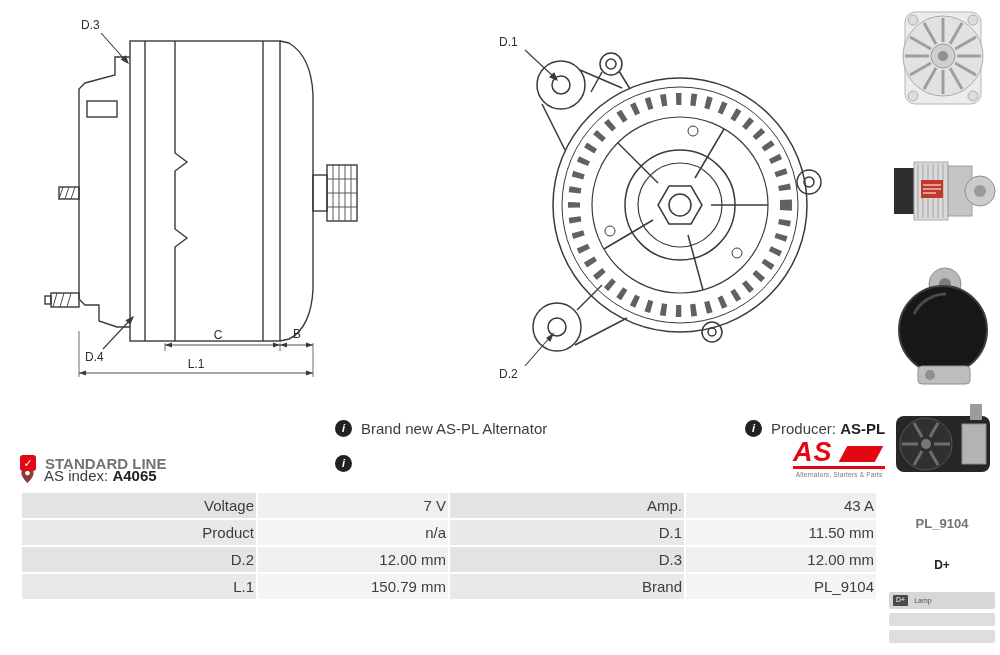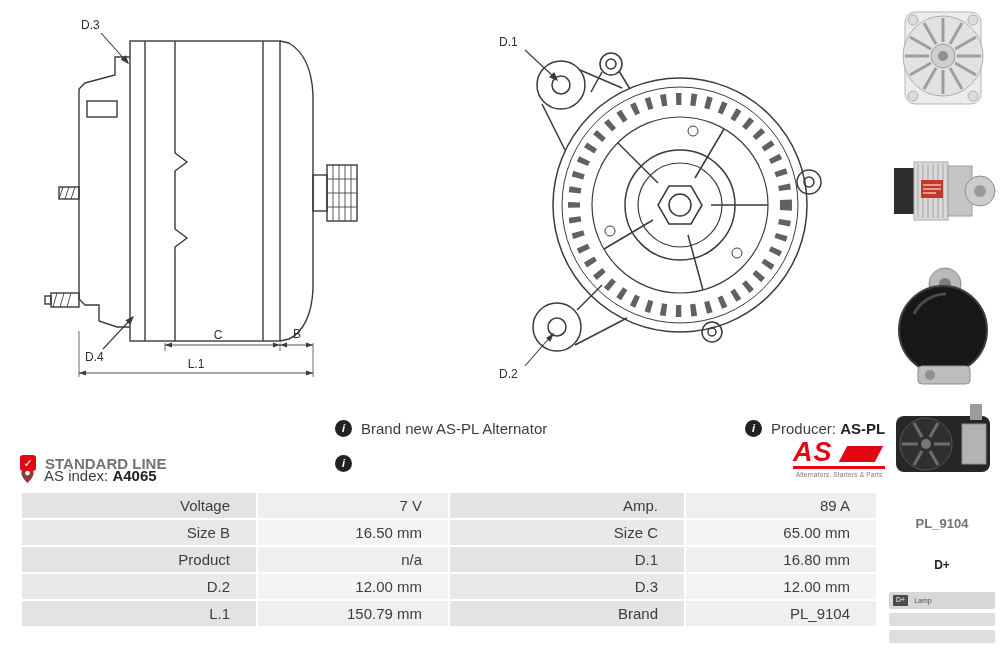--- a/index.html
+++ b/index.html
@@ -11,21 +11,21 @@
 
   .info-item { position:absolute; display:flex; align-items:center; gap:9px; height:22px; font-size:15px; white-space:nowrap; }
   .info-icon { width:17px; height:17px; border-radius:50%; background:#222; color:#fff; font-size:11px; font-weight:bold;
                font-style:italic; display:flex; align-items:center; justify-content:center; flex:0 0 auto; }
   .check-icon { width:16px; height:16px; border-radius:3px; background:#e30613; color:#fff; font-size:11px;
                display:flex; align-items:center; justify-content:center; flex:0 0 auto; }
   .b { font-weight:bold; color:#222; }
   .red { color:#737373; }
 
   .spec-table { position:absolute; left:20px; top:491px; width:856px; border-collapse:collapse; table-layout:fixed; font-size:15px; }
-  .spec-table td { border:2px solid #fff; height:27px; padding:0 26px 0 0; text-align:right; vertical-align:middle; color:#3d3d3d; }
+  .spec-table td { border:2px solid #fff; height:27px; padding:0 2px 0 0; text-align:right; vertical-align:middle; color:#3d3d3d; }
   .spec-table tr:nth-child(odd) td.lbl { background:#e3e3e3; }
   .spec-table tr:nth-child(odd) td.val { background:#efefef; }
   .spec-table tr:nth-child(even) td.lbl { background:#e9e9e9; }
   .spec-table tr:nth-child(even) td.val { background:#f4f4f4; }
 
   .photo { position:absolute; }
   .side-caption { position:absolute; left:889px; width:106px; text-align:center; }
 
   .as-logo { position:absolute; left:793px; top:440px; width:92px; }
   .as-logo-top { display:flex; align-items:flex-end; border-bottom:3px solid #e30613; padding-bottom:1px; }
@@ -274,33 +274,27 @@
         <col style="width:236px">
         <col style="width:192px">
         <col style="width:236px">
         <col style="width:192px">
       </colgroup>
     <tbody>
       <tr>
         <td class="lbl">Voltage</td>
         <td class="val">7 V</td>
         <td class="lbl">Amp.</td>
-        <td class="val">89 A</td>
-      </tr>
-      <tr>
-        <td class="lbl">Size B</td>
-        <td class="val">16.50 mm</td>
-        <td class="lbl">Size C</td>
-        <td class="val">65.00 mm</td>
+        <td class="val">43 A</td>
       </tr>
       <tr>
         <td class="lbl">Product</td>
         <td class="val">n/a</td>
         <td class="lbl">D.1</td>
-        <td class="val">16.80 mm</td>
+        <td class="val">11.50 mm</td>
       </tr>
       <tr>
         <td class="lbl">D.2</td>
         <td class="val">12.00 mm</td>
         <td class="lbl">D.3</td>
         <td class="val">12.00 mm</td>
       </tr>
       <tr>
         <td class="lbl">L.1</td>
         <td class="val">150.79 mm</td>

